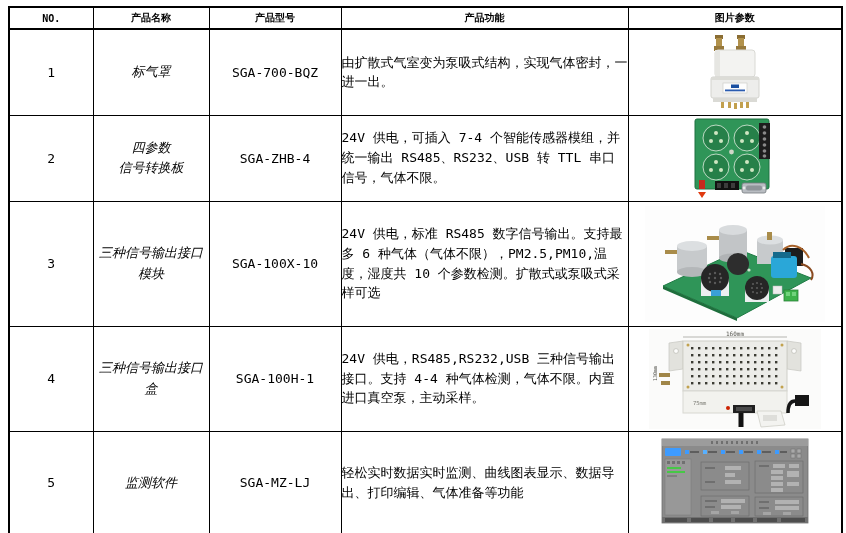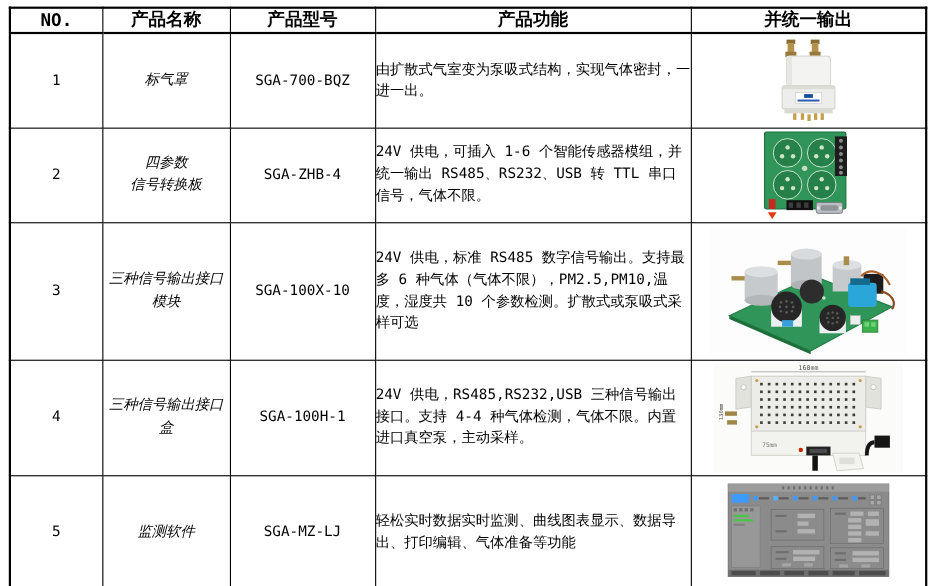--- a/index.html
+++ b/index.html
@@ -20,21 +20,21 @@
   table.spec col.c4{width:214px;}
   table.spec th,table.spec td{
     border:1px solid #000;
     padding:0;
     vertical-align:middle;
     font-size:13px;
   }
   table.spec thead th{
     height:20px;font-weight:bold;text-align:center;
     border-bottom:2px solid #000;
-    font-size:16px;
+    font-size:10px;
   }
   tr.r0{height:86px;}
   tr.r1{height:86px;}
   tr.r2{height:125px;}
   tr.r3{height:105px;}
   tr.r4{height:104px;}
   td.center{text-align:center;}
   td.name{white-space:pre-line;line-height:1.55;font-style:italic;}
   td.model{font-size:12.5px;letter-spacing:0;}
   td.func{
@@ -53,21 +53,21 @@
       <col class="c2">
       <col class="c3">
       <col class="c4">
     </colgroup>
   <thead>
     <tr>
       <th>NO.</th>
       <th>产品名称</th>
       <th>产品型号</th>
       <th>产品功能</th>
-      <th>并统一输出</th>
+      <th>图片参数</th>
     </tr>
   </thead>
   <tbody>
 
     <tr class="r0">
       <td class="center">1</td>
       <td class="center name">标气罩</td>
       <td class="center model">SGA-700-BQZ</td>
       <td class="func">由扩散式气室变为泵吸式结构，实现气体密封，一进一出。</td>
       <td class="photo">
@@ -103,21 +103,21 @@
           </g>
         </svg>
       </td>
     </tr>
 
     <tr class="r1">
       <td class="center">2</td>
       <td class="center name">四参数
 信号转换板</td>
       <td class="center model">SGA-ZHB-4</td>
-      <td class="func">24V 供电，可插入 1-6 个智能传感器模组，并统一输出 RS485、RS232、USB 转 TTL 串口信号，气体不限。</td>
+      <td class="func">24V 供电，可插入 7-4 个智能传感器模组，并统一输出 RS485、RS232、USB 转 TTL 串口信号，气体不限。</td>
       <td class="photo">
         <svg width="95" height="82" viewBox="0 0 95 82">
           <rect x="0" y="0" width="95" height="82" fill="#ffffff"></rect>
           <rect x="8" y="2" width="74" height="70" rx="2" fill="#2f9558" stroke="#1f7040" stroke-width="1"></rect>
 
           <g>
             <g>
               <circle cx="29" cy="21" r="13" fill="#268049" stroke="#dfeee0" stroke-width="0.8"></circle>
               <circle cx="29" cy="16" r="2" fill="#cfe6c2"></circle>
                 <circle cx="24" cy="24" r="2" fill="#cfe6c2"></circle>

